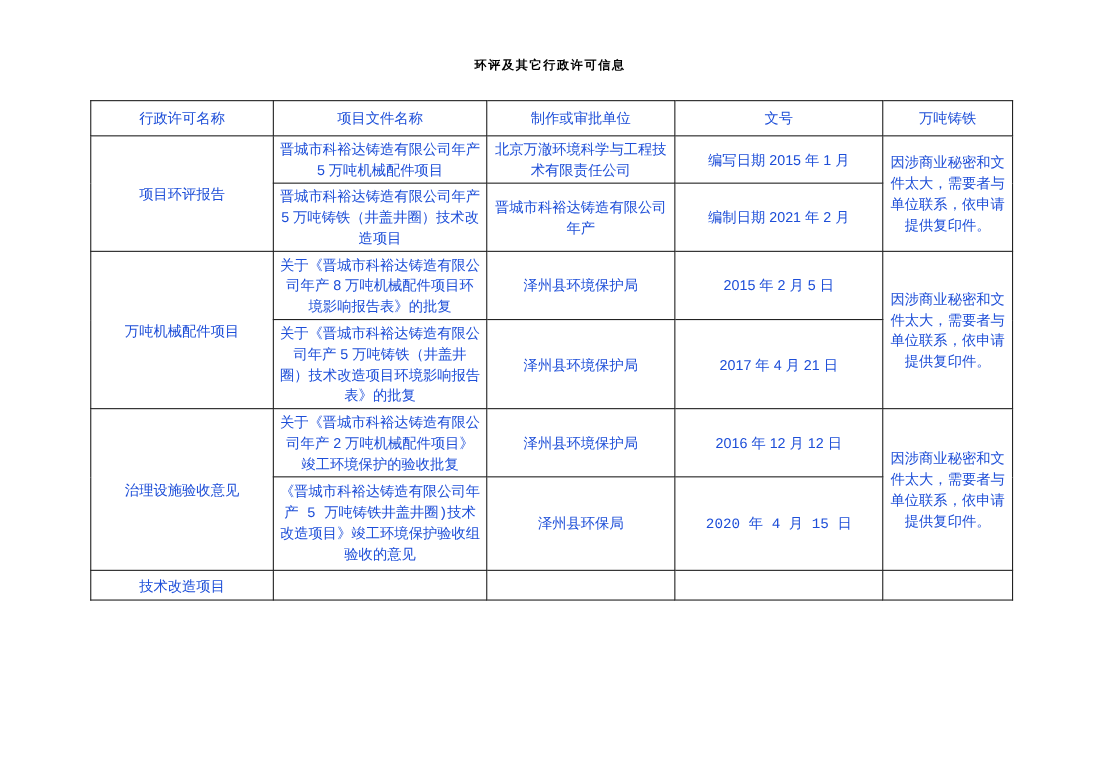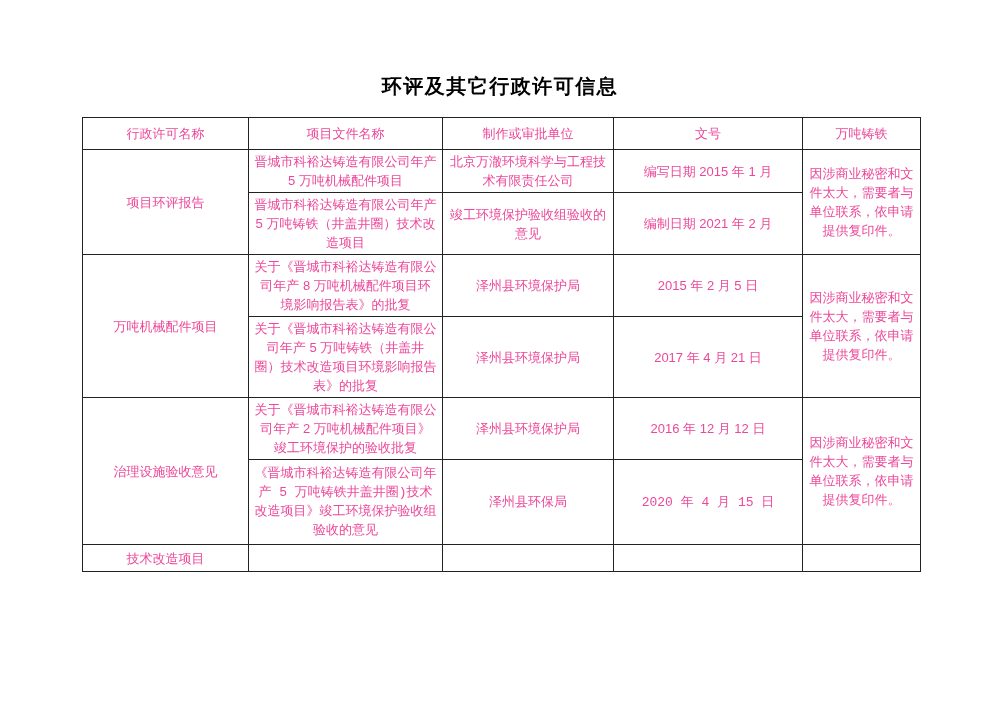--- a/index.html
+++ b/index.html
@@ -15,42 +15,42 @@
     color: #1a1a1a;
     -webkit-font-smoothing: antialiased;
   }
   .doc-page {
     position: relative;
     width: 1000px;
     height: 707px;
     background: #ffffff;
   }
   .doc-title {
-    padding-top: 74px;
+    padding-top: 48px;
     text-align: center;
-    font-size: 20px;
+    font-size: 11px;
     font-weight: 700;
     letter-spacing: 1.5px;
     color: #000000;
     line-height: 24px;
   }
   table.permit-table {
     margin: 19px 0 0 82px;
     width: 838px;
     border-collapse: collapse;
     table-layout: fixed;
   }
   table.permit-table td {
     border: 1px solid #222222;
     text-align: center;
     vertical-align: middle;
     font-size: 13px;
     line-height: 19px;
     padding: 2px 5px;
-    color: #ec4899;
+    color: #1d4ed8;
     word-break: break-all;
     overflow: hidden;
   }
   
   col.c-permit { width: 166px; }
   col.c-doc    { width: 194px; }
   col.c-unit   { width: 171px; }
   col.c-num    { width: 189px; }
   col.c-note   { width: 118px; }
   
@@ -100,21 +100,21 @@
 
       <tr class="rh-1">
         <td rowspan="2">项目环评报告</td>
         <td>晋城市科裕达铸造有限公司年产 5 万吨机械配件项目</td>
         <td>北京万澈环境科学与工程技术有限责任公司</td>
         <td>编写日期 2015 年 1 月</td>
         <td rowspan="2" class="note-cell">因涉商业秘密和文件太大，需要者与单位联系，依申请提供复印件。</td>
       </tr>
       <tr class="rh-2">
         <td>晋城市科裕达铸造有限公司年产 5 万吨铸铁（井盖井圈）技术改造项目</td>
-        <td>竣工环境保护验收组验收的意见</td>
+        <td>晋城市科裕达铸造有限公司年产</td>
         <td>编制日期 2021 年 2 月</td>
       </tr>
 
       <tr class="rh-3">
         <td rowspan="2">万吨机械配件项目</td>
         <td>关于《晋城市科裕达铸造有限公司年产 8 万吨机械配件项目环境影响报告表》的批复</td>
         <td>泽州县环境保护局</td>
         <td>2015 年 2 月 5 日</td>
         <td rowspan="2" class="note-cell">因涉商业秘密和文件太大，需要者与单位联系，依申请提供复印件。</td>
       </tr>

